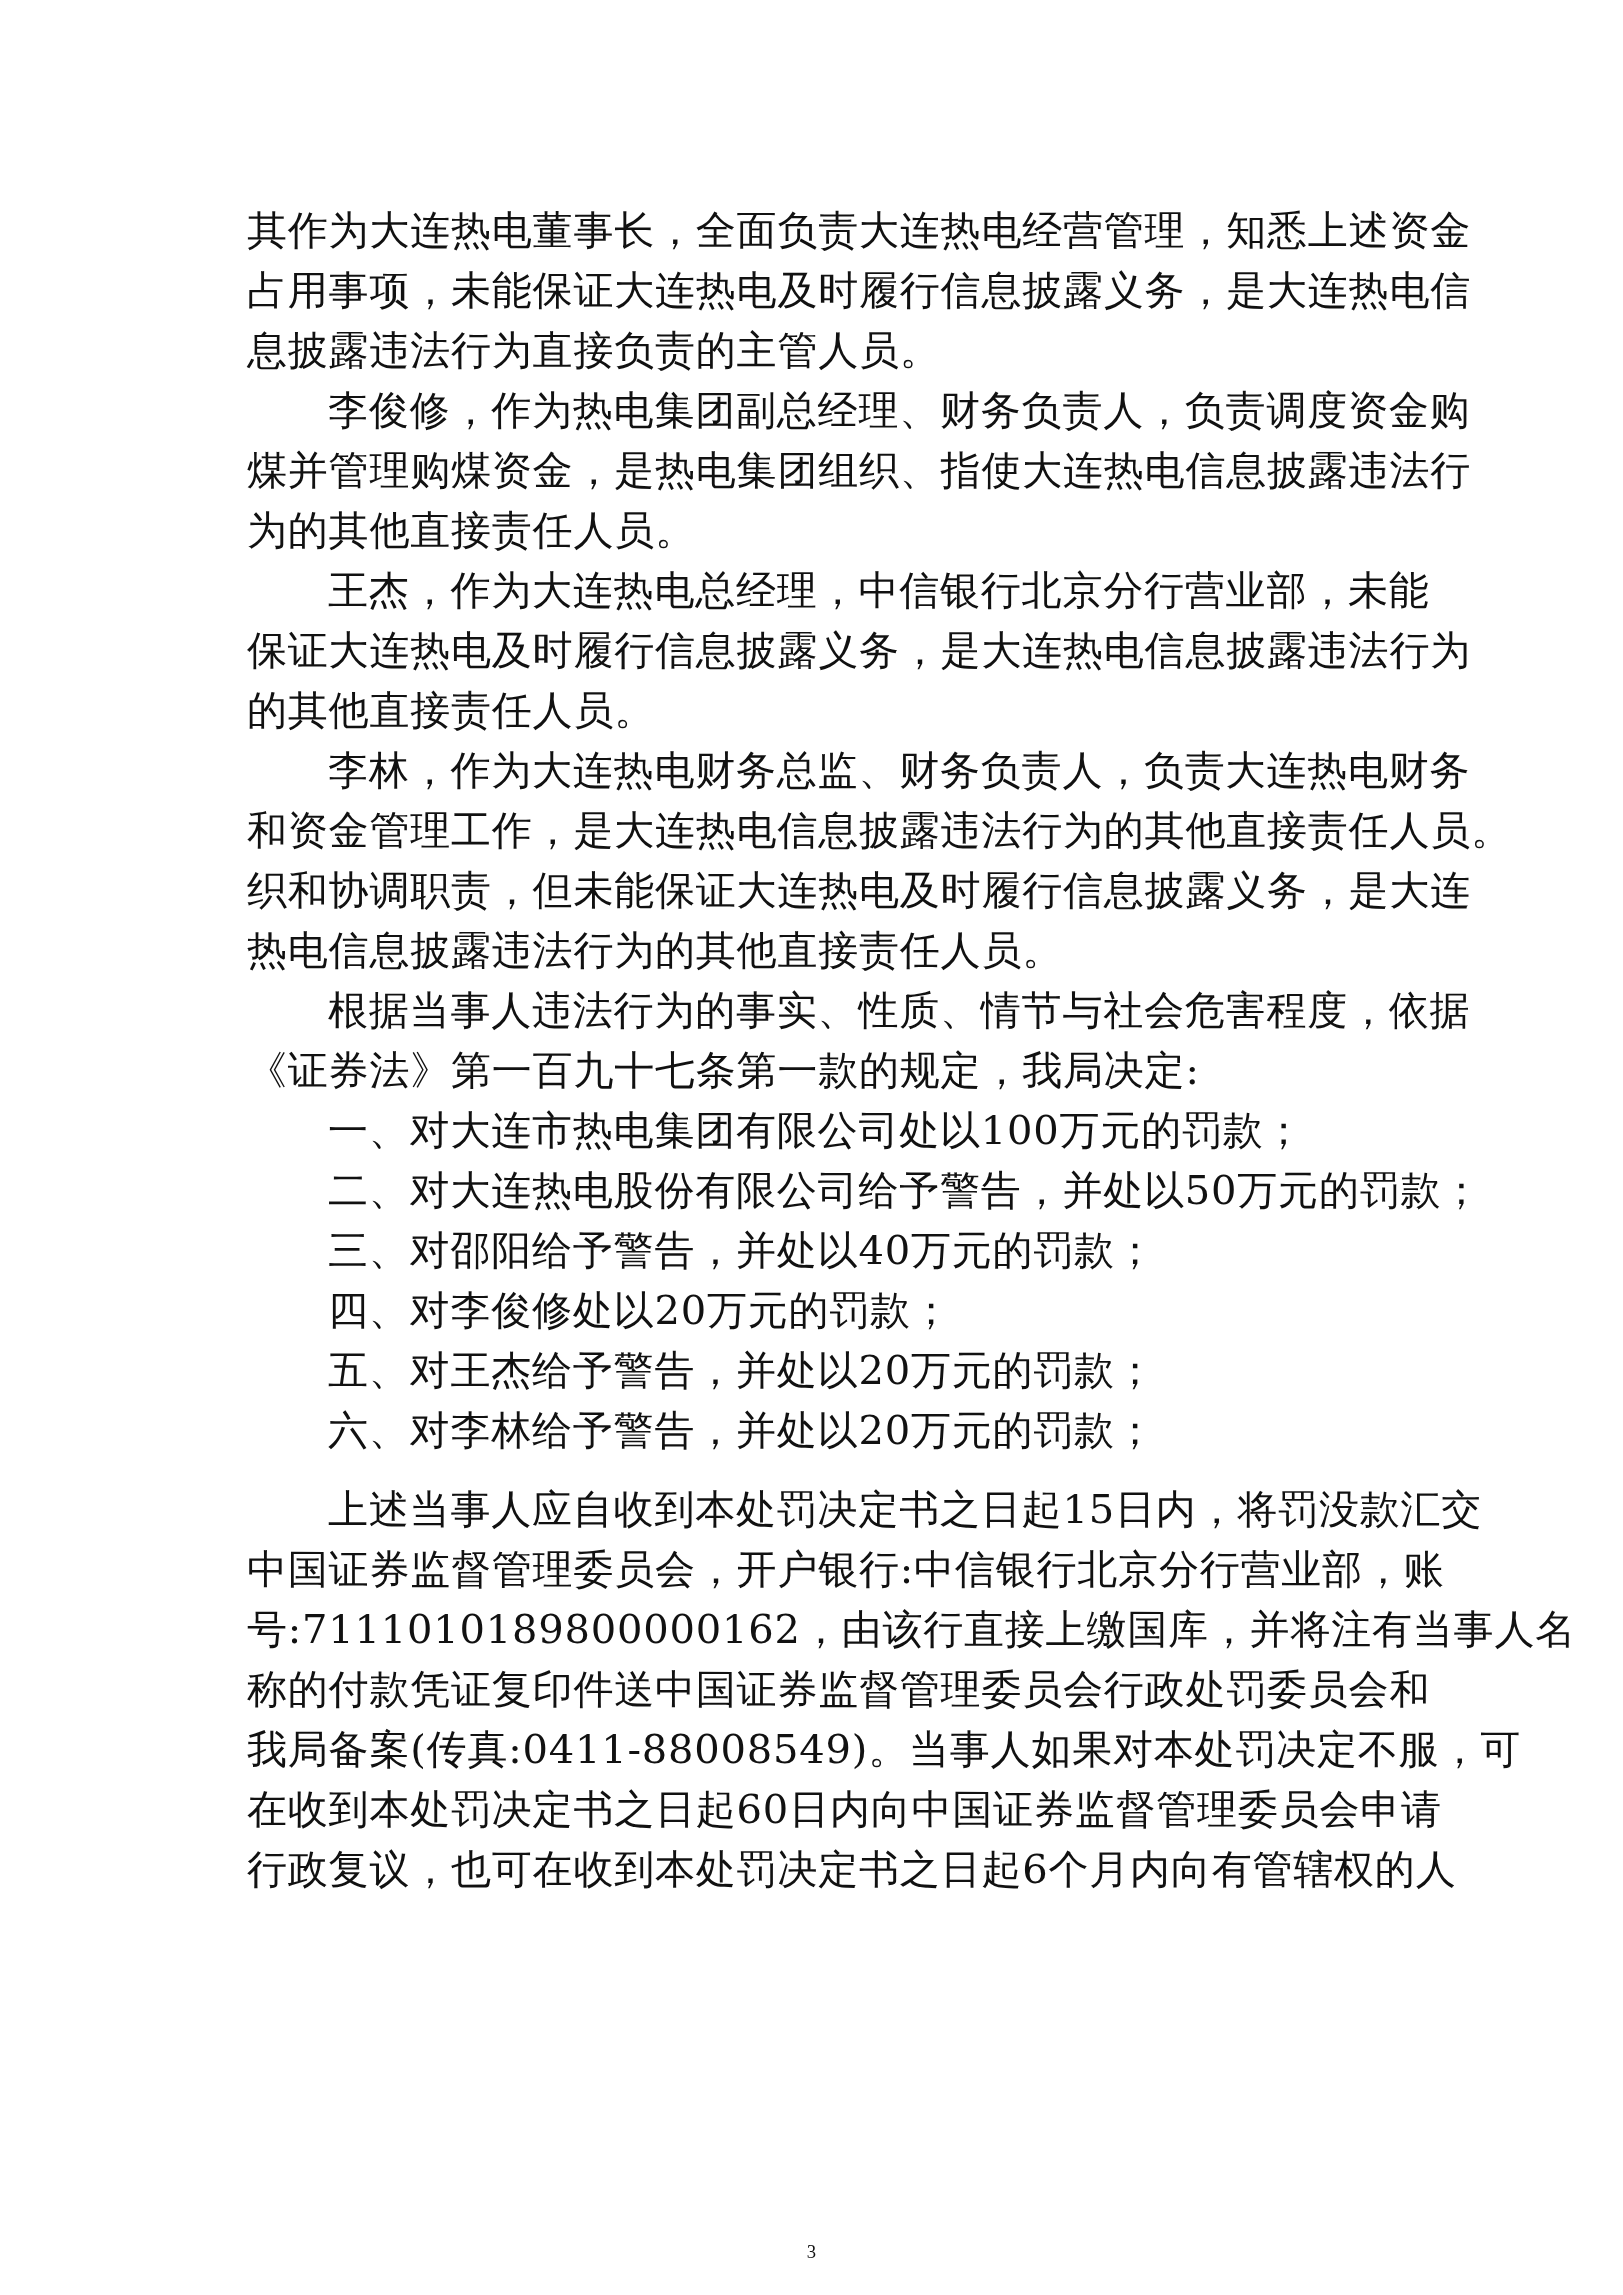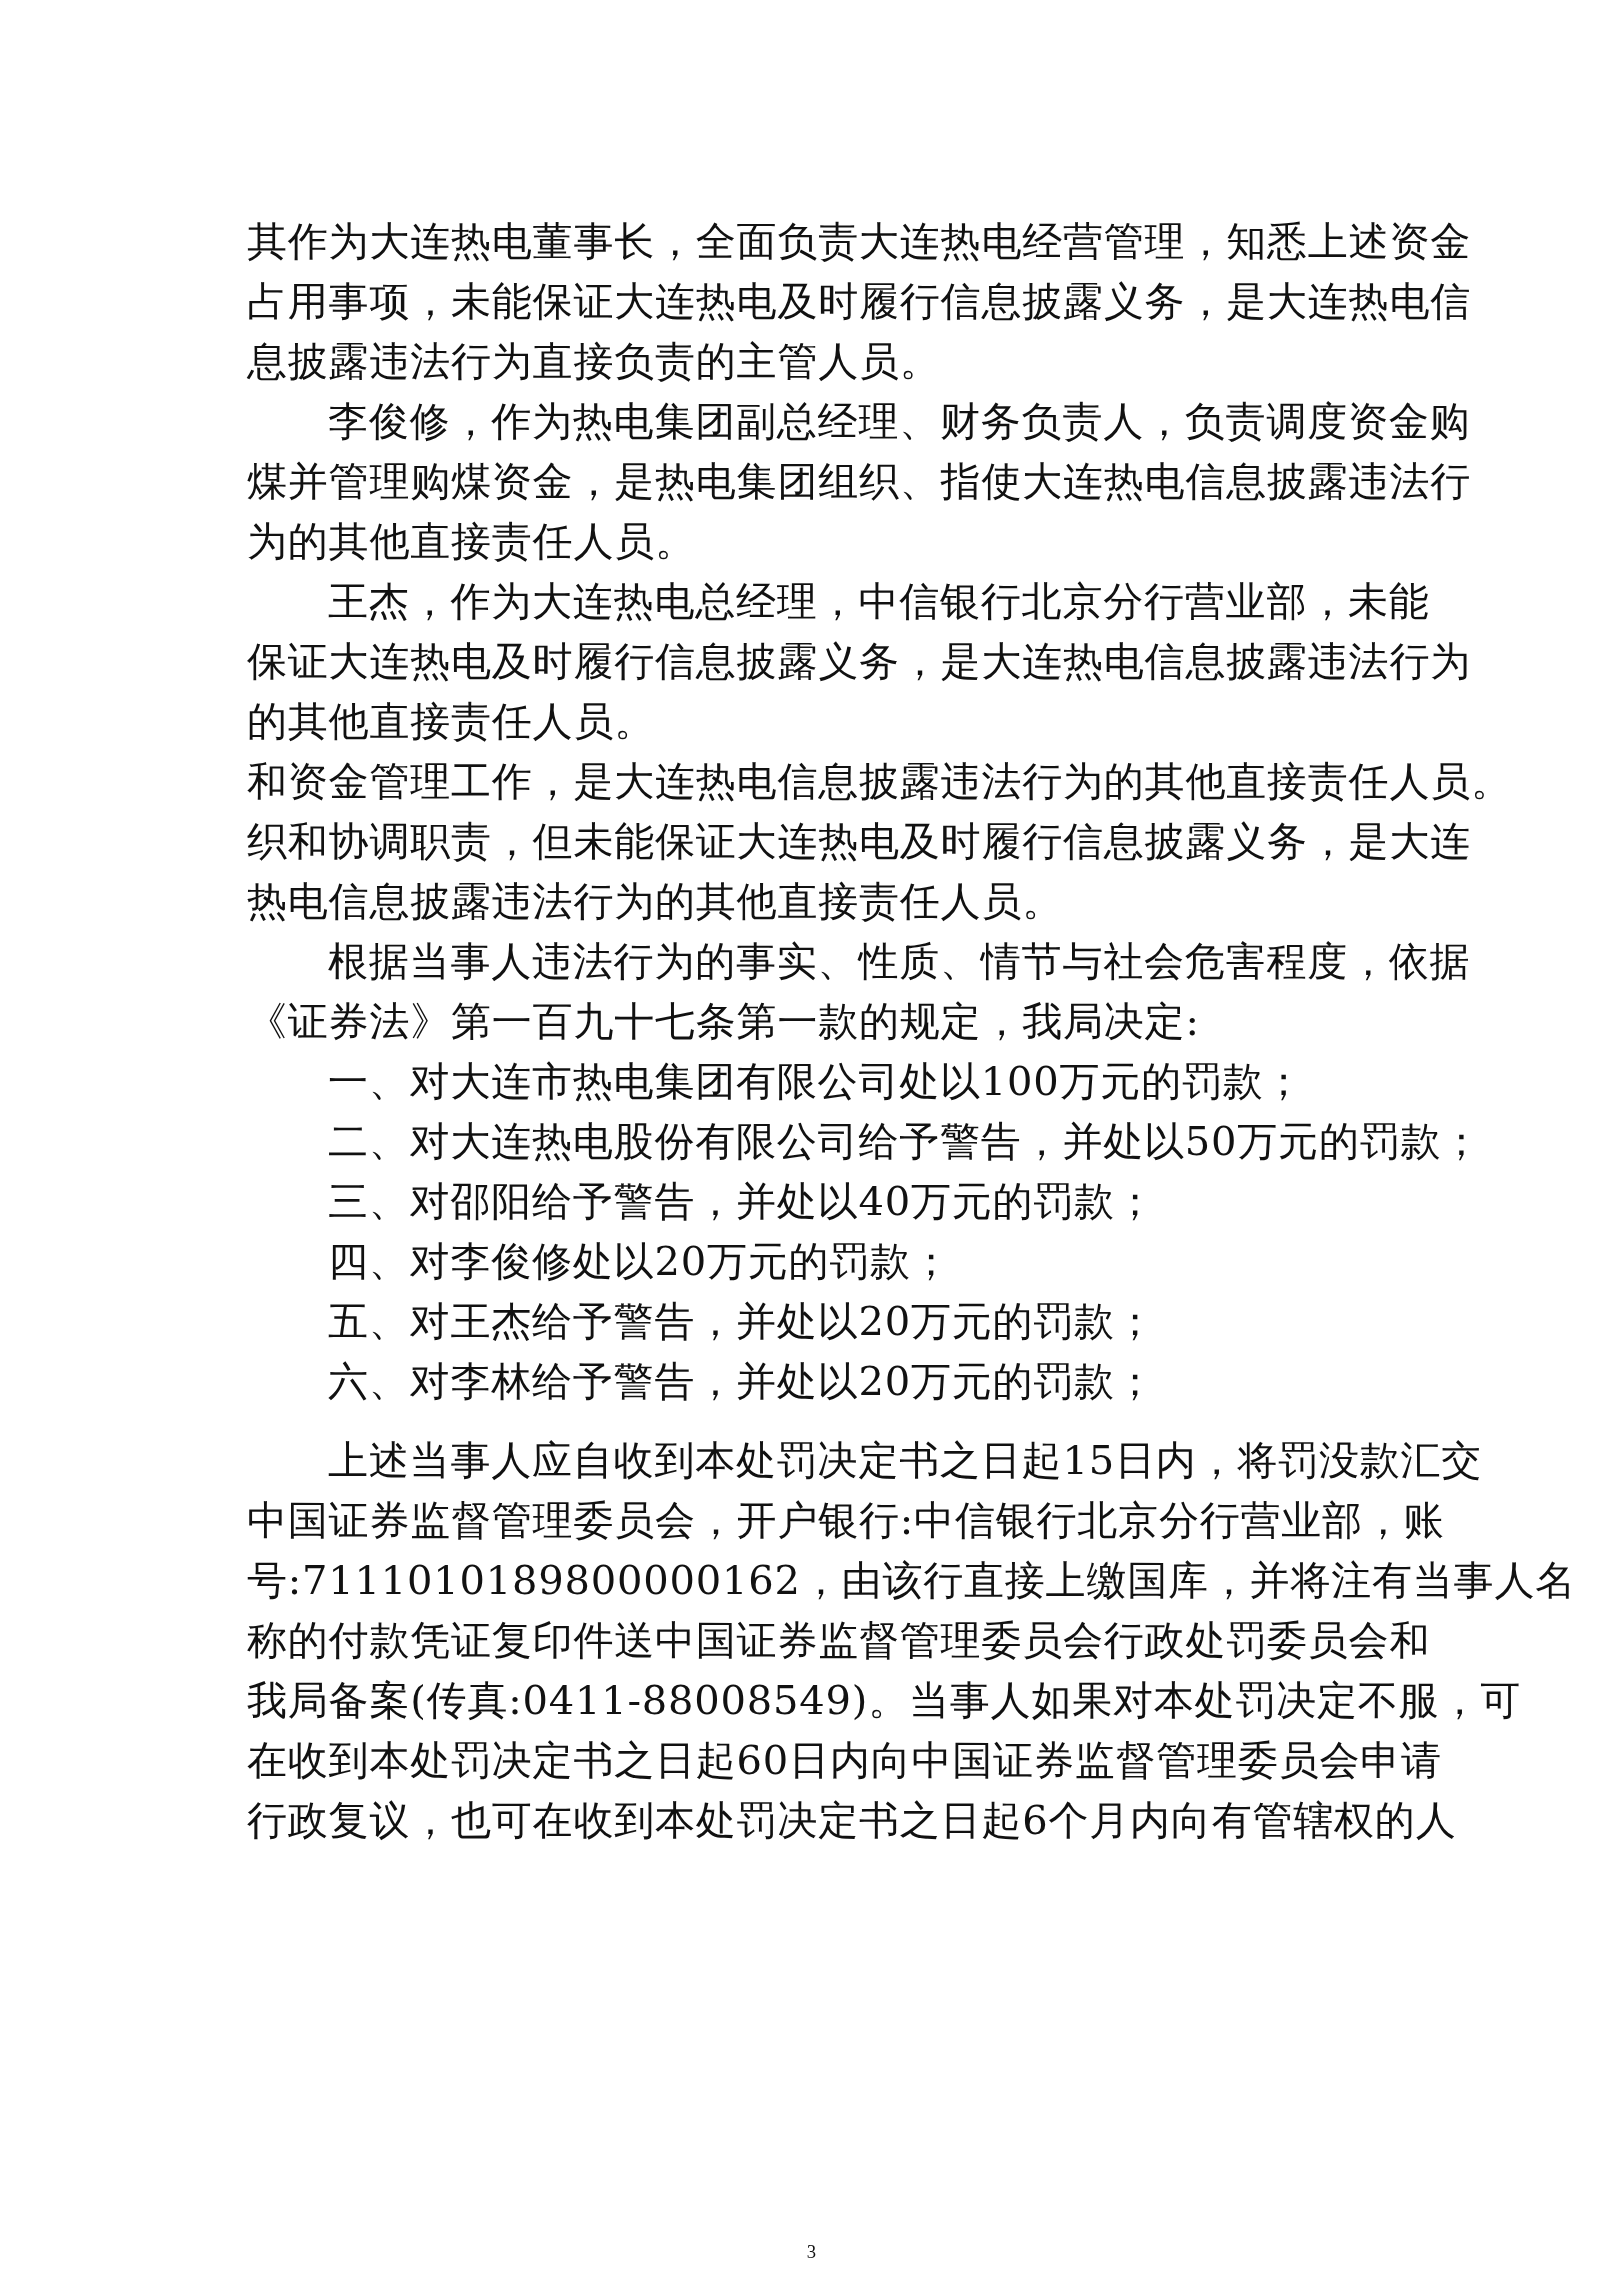--- a/index.html
+++ b/index.html
@@ -1,37 +1,38 @@
 <!DOCTYPE html>
 <html style="font-size:13.5px"><head>
 <meta charset="utf-8">
 <style>
   html,body{margin:0;padding:0;background:#fff;}
   body{width:1623px;height:2295px;position:relative;overflow:hidden;
        font-family:"DejaVu Serif","Liberation Serif",serif;color:#111;}
-  .page{position:absolute;left:247px;top:200px;width:1141px;margin-top:11px;}
+  .page{position:absolute;left:247px;top:200px;width:1141px;}
   .line{height:60px;line-height:60px;font-size:40px;white-space:nowrap;letter-spacing:0.8px;}
   .indent{padding-left:81px;}
   .gap{height:18.6px;}
   .pnum{position:absolute;top:2241px;left:0;width:1623px;text-align:center;font-size:18.6px;
         font-family:"Liberation Serif",serif;}
 </style>
 </head>
 <body>
 
 <div class="page" id="body">
     <div class="line">其作为大连热电董事长，全面负责大连热电经营管理，知悉上述资金</div>
     <div class="line">占用事项，未能保证大连热电及时履行信息披露义务，是大连热电信</div>
     <div class="line">息披露违法行为直接负责的主管人员。</div>
     <div class="line indent">李俊修，作为热电集团副总经理、财务负责人，负责调度资金购</div>
     <div class="line">煤并管理购煤资金，是热电集团组织、指使大连热电信息披露违法行</div>
     <div class="line">为的其他直接责任人员。</div>
     <div class="line indent">王杰，作为大连热电总经理，中信银行北京分行营业部，未能</div>
     <div class="line">保证大连热电及时履行信息披露义务，是大连热电信息披露违法行为</div>
     <div class="line">的其他直接责任人员。</div>
+    <div class="line indent">李林，作为大连热电财务总监、财务负责人，负责大连热电财务</div>
     <div class="line">和资金管理工作，是大连热电信息披露违法行为的其他直接责任人员。</div>
     <div class="line">织和协调职责，但未能保证大连热电及时履行信息披露义务，是大连</div>
     <div class="line">热电信息披露违法行为的其他直接责任人员。</div>
     <div class="line indent">根据当事人违法行为的事实、性质、情节与社会危害程度，依据</div>
     <div class="line">《证券法》第一百九十七条第一款的规定，我局决定:</div>
     <div class="line indent">一、对大连市热电集团有限公司处以100万元的罚款；</div>
     <div class="line indent">二、对大连热电股份有限公司给予警告，并处以50万元的罚款；</div>
     <div class="line indent">三、对邵阳给予警告，并处以40万元的罚款；</div>
     <div class="line indent">四、对李俊修处以20万元的罚款；</div>
     <div class="line indent">五、对王杰给予警告，并处以20万元的罚款；</div>

